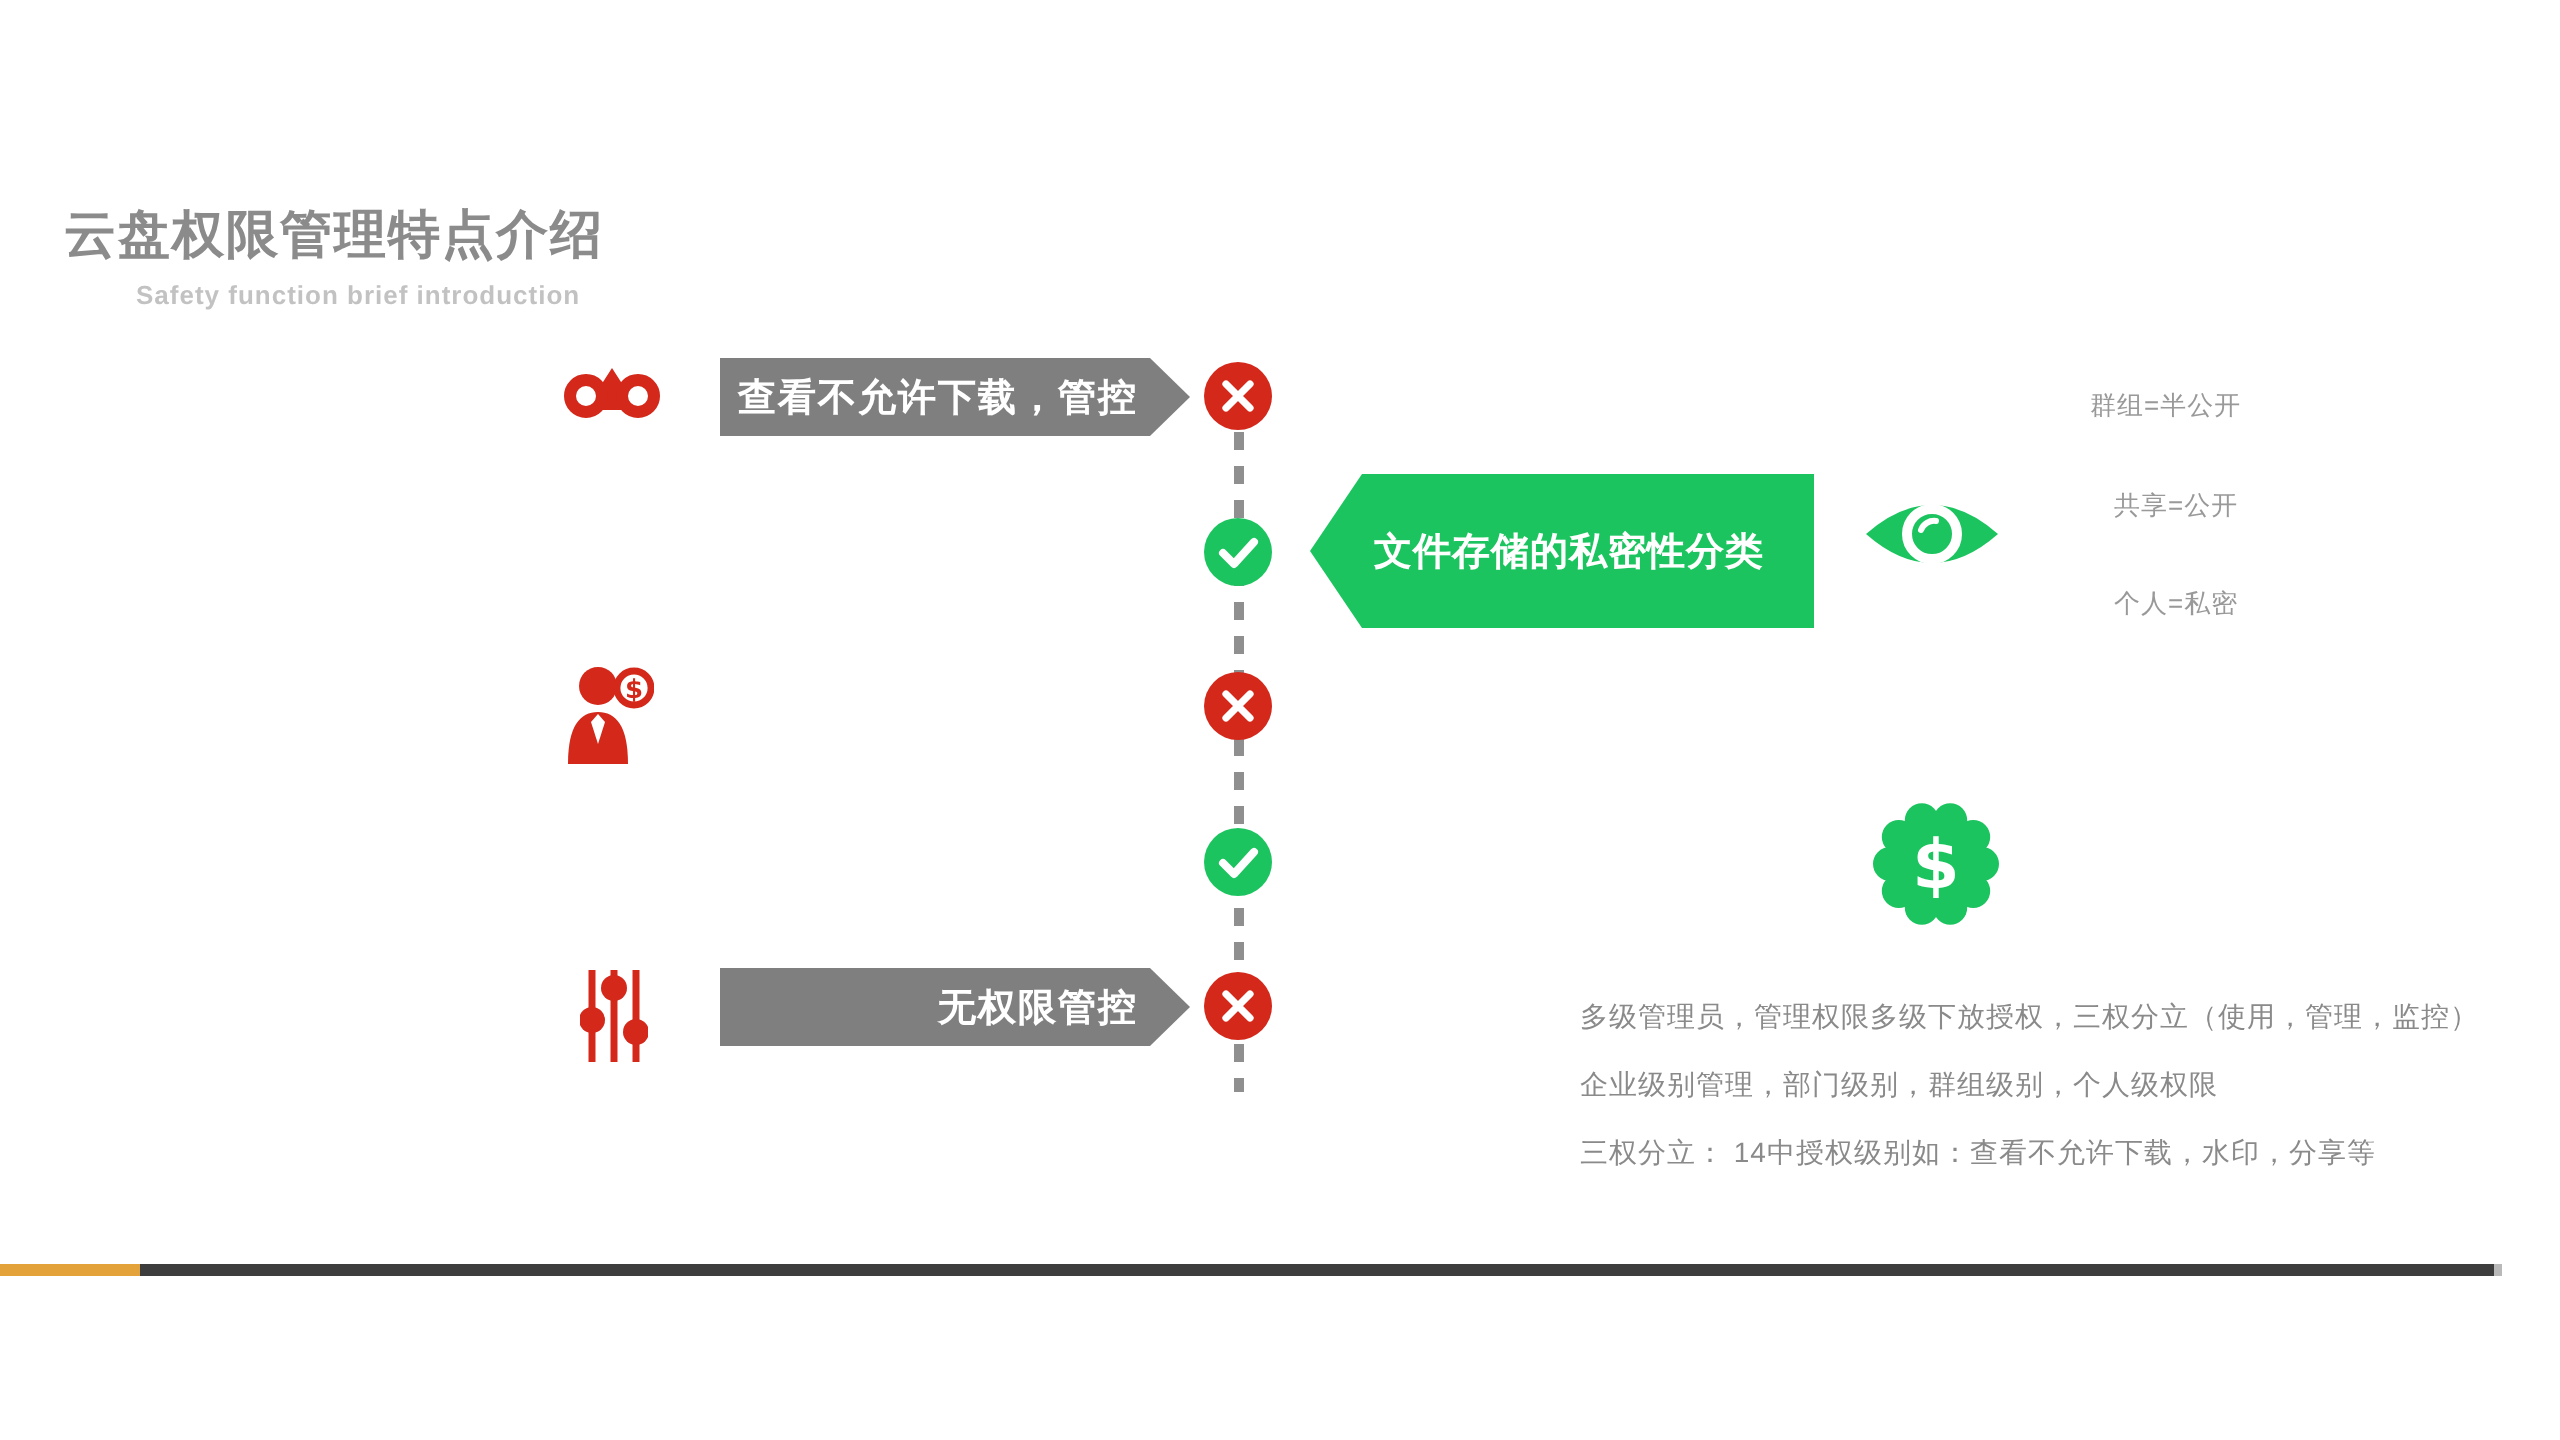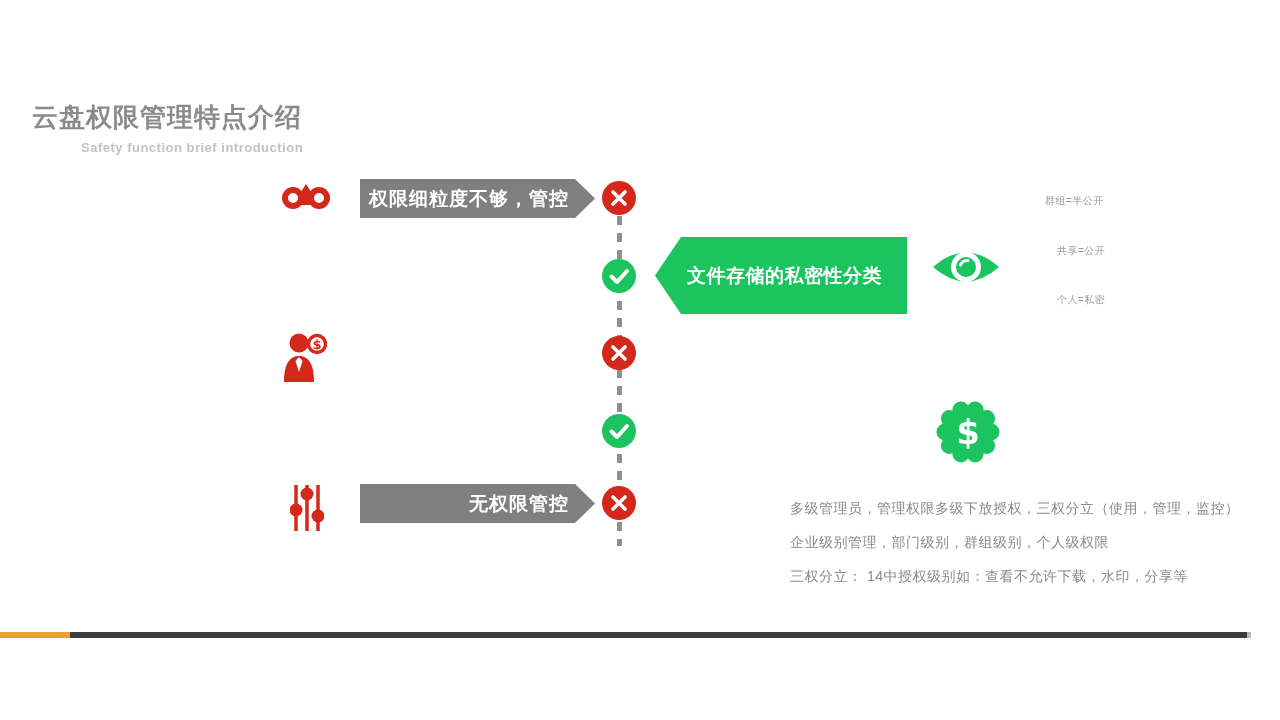--- a/index.html
+++ b/index.html
@@ -16,21 +16,21 @@
 
   
   .title {
     left: 32px; top: 100px;
     font-size: 26px; font-weight: bold;
     color: #8b8b8b; letter-spacing: 1px;
   }
   .subtitle {
     left: 68px; top: 140px;
     font-size: 13px; font-weight: bold;
-    color: #c2c2c2; letter-spacing: 0.5px; margin-left: 13px;
+    color: #c2c2c2; letter-spacing: 0.5px;
   }
 
   
   .timeline {
     left: 617px; top: 182px;
     width: 5px; height: 364px;
     background: repeating-linear-gradient(to bottom, #8f8f8f 0 9px, transparent 9px 17px);
   }
 
   
@@ -50,21 +50,21 @@
     clip-path: polygon(0 50%, 26px 0, 100% 0, 100% 100%, 26px 100%);
     display: flex; align-items: center;
     padding-left: 32px;
     color: #ffffff; font-size: 19px; font-weight: bold; letter-spacing: 0.5px;
   }
 
   
   .node { width: 34px; height: 34px; left: 602px; }
   .node svg { display: block; }
 
-  .side-note { color: #999999; font-size: 10px; letter-spacing: 0.5px; }
+  .side-note { color: #999999; font-size: 13px; letter-spacing: 0.5px; }
   .detail-note { color: #8a8a8a; font-size: 14px; letter-spacing: 0.5px; left: 790px; }
 
   
   .bar-yellow { left: 0; top: 632px; width: 70px; height: 6px; background: #e3a33a; }
   .bar-dark   { left: 70px; top: 632px; width: 1177px; height: 6px; background: #3d3d3d; }
   .bar-cap    { left: 1247px; top: 632px; width: 4px; height: 6px; background: #b9b9b9; }
 </style>
 </head>
 <body>
 
@@ -77,21 +77,21 @@
 
   <div class="abs" style="left:282px; top:183px;">
     <svg width="48" height="30" viewBox="0 0 48 30">
       <rect x="12" y="8" width="24" height="14" fill="#d3281a"></rect>
       <polygon points="24,1 28.5,8 19.5,8" fill="#d3281a"></polygon>
       <circle cx="11" cy="15" r="8" fill="#ffffff" stroke="#d3281a" stroke-width="6"></circle>
       <circle cx="37" cy="15" r="8" fill="#ffffff" stroke="#d3281a" stroke-width="6"></circle>
     </svg>
   </div>
   <div class="abs gray-banner" style="top:179px;">
-    <span>权限细粒度不够，管控</span>
+    <span>查看不允许下载，管控</span>
   </div>
   <div class="abs node" style="top:181px;">
     <svg width="34" height="34" viewBox="0 0 34 34">
       <circle cx="17" cy="17" r="17" fill="#d3281a"></circle>
       <path d="M11 11 L23 23 M23 11 L11 23" stroke="#ffffff" stroke-width="3.6" stroke-linecap="round"></path>
     </svg>
   </div>
 
   <div class="abs node" style="top:259px;">
     <svg width="34" height="34" viewBox="0 0 34 34">

